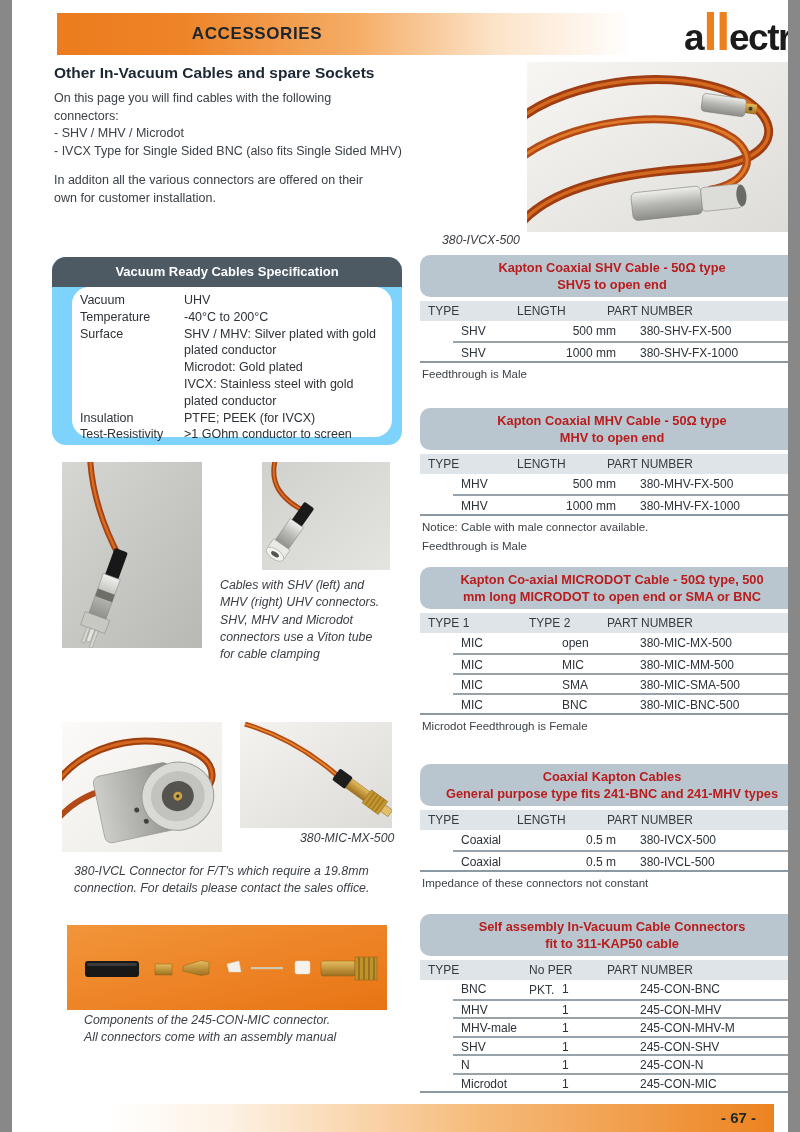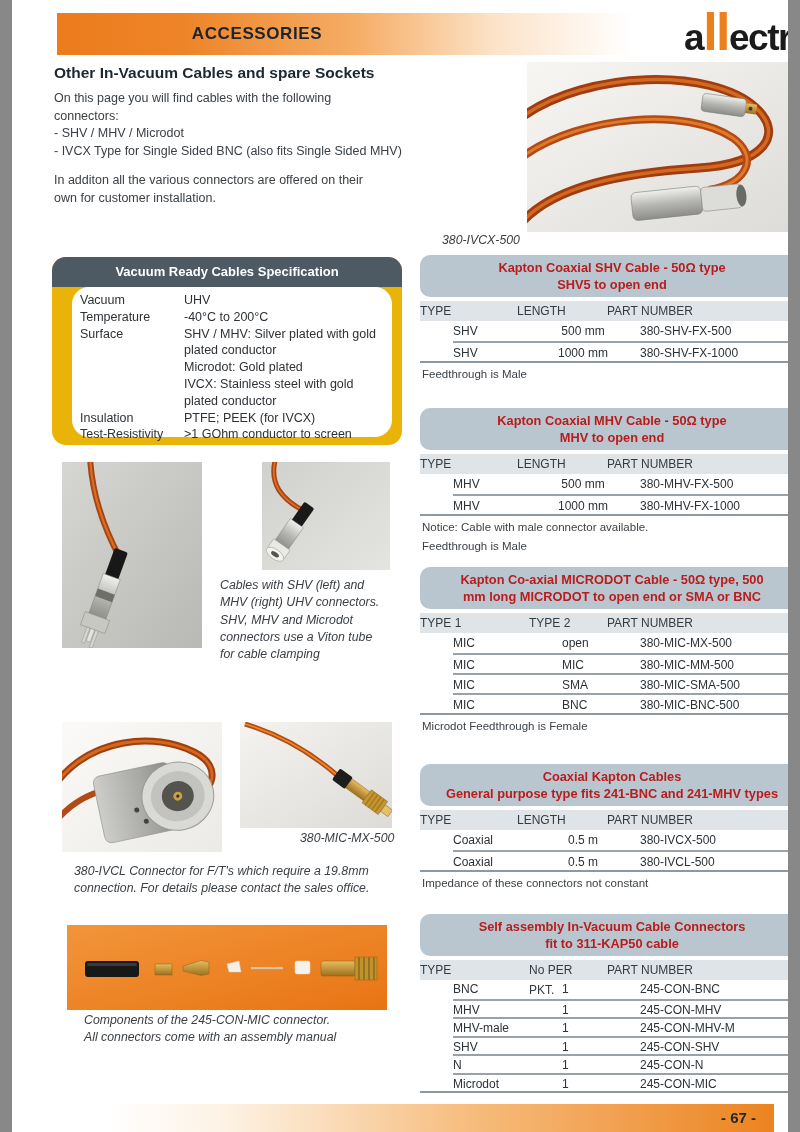--- a/index.html
+++ b/index.html
@@ -16,21 +16,21 @@
     justify-content:flex-end;font-weight:bold;color:#1b1b1b;letter-spacing:-1.5px;}
   #logo .lg-a,#logo .lg-rest{font-size:37px;line-height:1;}
   #logo .lg-ll{font-size:52px;line-height:1;color:#ee7f1d;}
 
   
   #intro-title{left:42px;top:64px;font-size:15.5px;font-weight:bold;color:#1d2733;}
   #intro-p1{left:42px;top:90px;font-size:12.5px;color:#3a4046;line-height:17.5px;}
   #intro-p2{left:42px;top:172px;font-size:12.5px;color:#3a4046;line-height:17.5px;}
 
   
-  #spec-box{left:40px;top:257px;width:350px;height:188px;background:#eab308;border-radius:14px;}
+  #spec-box{left:40px;top:257px;width:350px;height:188px;background:#7dd3fc;border-radius:14px;}
   #spec-header{height:30px;background:#4d5a63;border-radius:14px 14px 0 0;text-align:center;
     line-height:30px;color:#ffffff;font-weight:bold;font-size:13px;}
   #spec-inner{position:absolute;left:20px;right:10px;top:30px;bottom:8px;background:#ffffff;
     border-radius:17px;padding:5px 6px 0 8px;box-sizing:border-box;}
   .spec-row{display:flex;font-size:12.5px;line-height:16.8px;color:#2d3237;}
   .spec-label{width:104px;flex:none;}
   .spec-value{flex:1;}
 
   
   .photo{overflow:hidden;}
@@ -40,24 +40,24 @@
   .cap{position:absolute;font-style:italic;font-size:12.3px;color:#3b4046;line-height:17.3px;}
 
   
   .tbl{position:absolute;left:408px;width:384px;font-size:12px;color:#2b3238;}
   .band{background:#b9c6cf;border-radius:10px;text-align:center;font-weight:bold;
     color:#b91c1c;font-size:12.8px;line-height:17px;padding-top:4px;height:38px;}
   .thead{display:flex;background:#dfe4e8;height:20px;line-height:20px;margin-top:4px;color:#333b41;}
   .rows{border-bottom:2px solid #8d99a2;}
   .trow{display:flex;height:20px;line-height:20px;background:#ffffff;box-sizing:border-box;margin-left:33px;}
   .trow + .trow{border-top:2px solid #97a2aa;}
-  .c1{width:97px;padding-left:0;flex:none;box-sizing:border-box;}
+  .c1{width:97px;padding-left:8px;flex:none;box-sizing:border-box;}
   .c2{width:78px;flex:none;box-sizing:border-box;}
   .c3{flex:1;padding-left:12px;}
-  .c2r .trow .c2{text-align:center;padding-right:12px;}
+  .c2r .trow .c2{text-align:right;padding-right:12px;}
   .c2l .trow .c2{padding-left:12px;}
   .t5 .trow{height:18.5px;line-height:18.5px;}
   .note{font-size:11.5px;color:#3c4248;margin-top:5px;padding-left:2px;}
   .note + .note{margin-top:7px;}
 
   
   #footer-bar{left:95px;top:1104px;width:667px;height:28px;box-sizing:border-box;
     background:linear-gradient(90deg,#ffffff 0%,#fdf2e4 18%,#f6bc7c 55%,#ec8320 100%);
     text-align:right;line-height:28px;font-weight:bold;font-size:15px;color:#1f262c;padding-right:18px;}
 </style>

